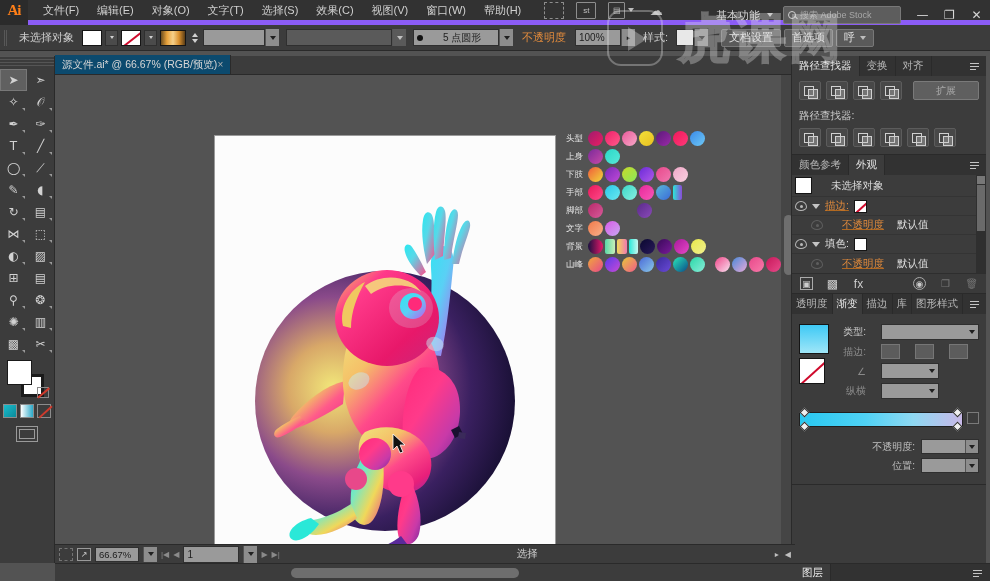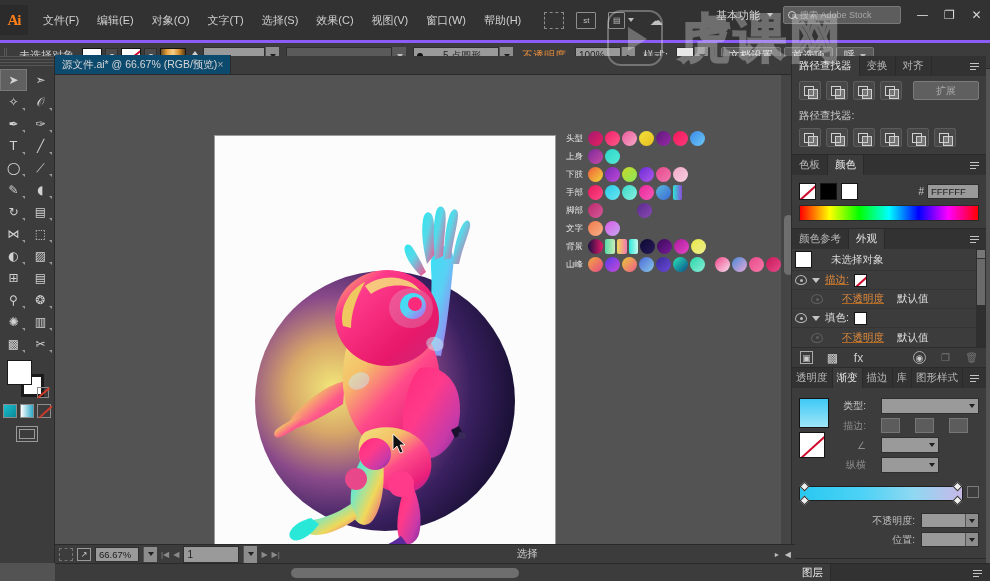--- a/index.html
+++ b/index.html
@@ -9,24 +9,24 @@
     font-family: "Liberation Sans", sans-serif;
     font-size: 11px;
     color: #c8c8c8;
     overflow: hidden;
     position: relative;
     -webkit-font-smoothing: antialiased;
   }
 
   
   .titlebar {
-    height: 43px; width: 990px;
+    height: 25px; width: 990px;
     background: #323232;
     display: flex; align-items: center;
-    border-bottom: 3px solid #8b5cf6;
+    border-bottom: 5px solid #8b5cf6;
     position: relative;
   }
   .ai-logo {
     width: 28px; height: 30px;
     display: flex; align-items: center; justify-content: center;
     background: #2b2b2b;
     color: #ff7f18; font-weight: bold; font-size: 15px;
     font-family: "Liberation Serif", serif;
     letter-spacing: -1px;
   }
@@ -715,43 +715,20 @@
         <div class="pf-btn"></div>
         <div class="pf-btn"></div>
         <div class="pf-btn"></div>
         <div class="pf-btn"></div>
         <div class="pf-btn"></div>
         <div class="pf-btn"></div>
       </div>
     </div>
   </div>
 
-  <div class="panel">
-    <div class="panel-tabs">
-      <div class="ptab">色板</div>
-      <div class="ptab active">颜色</div>
-      <div class="panel-menu">
-          <i></i>
-          <i></i>
-          <i></i>
-        </div>
-    </div>
-    <div class="panel-body">
-      <div class="color-row">
-        <div class="cp-none"></div>
-        <div class="cp-k"></div>
-        <div class="cp-w"></div>
-        <div class="hex-wrap">
-          <span style="font-size:10px;">#</span>
-          <div class="hex-field">FFFFFF</div>
-        </div>
-      </div>
-      <div class="spectrum"></div>
-    </div>
-  </div>
 
   <div class="panel">
     <div class="panel-tabs">
       <div class="ptab">颜色参考</div>
       <div class="ptab active">外观</div>
       <div class="panel-menu">
           <i></i>
           <i></i>
           <i></i>
         </div>

